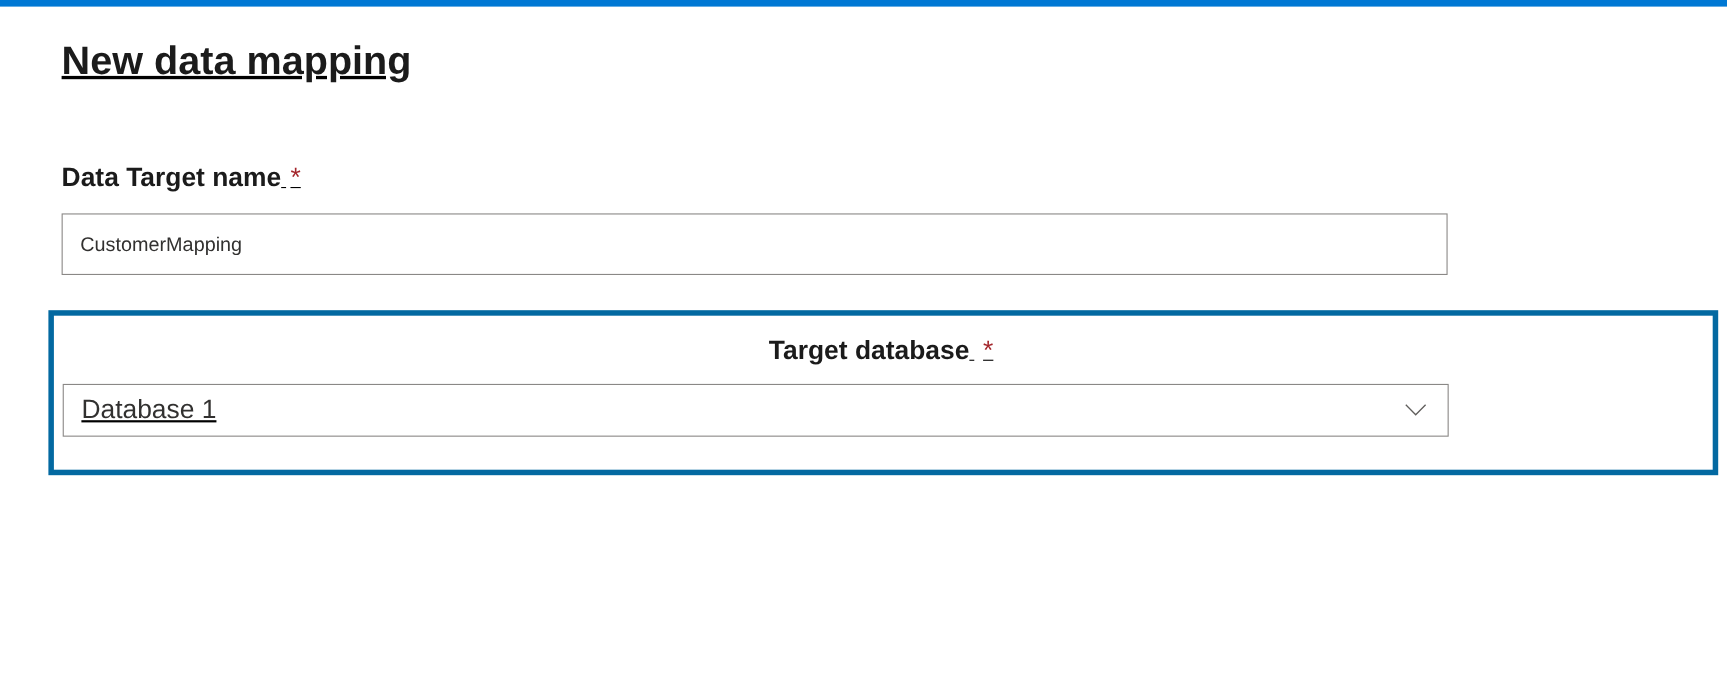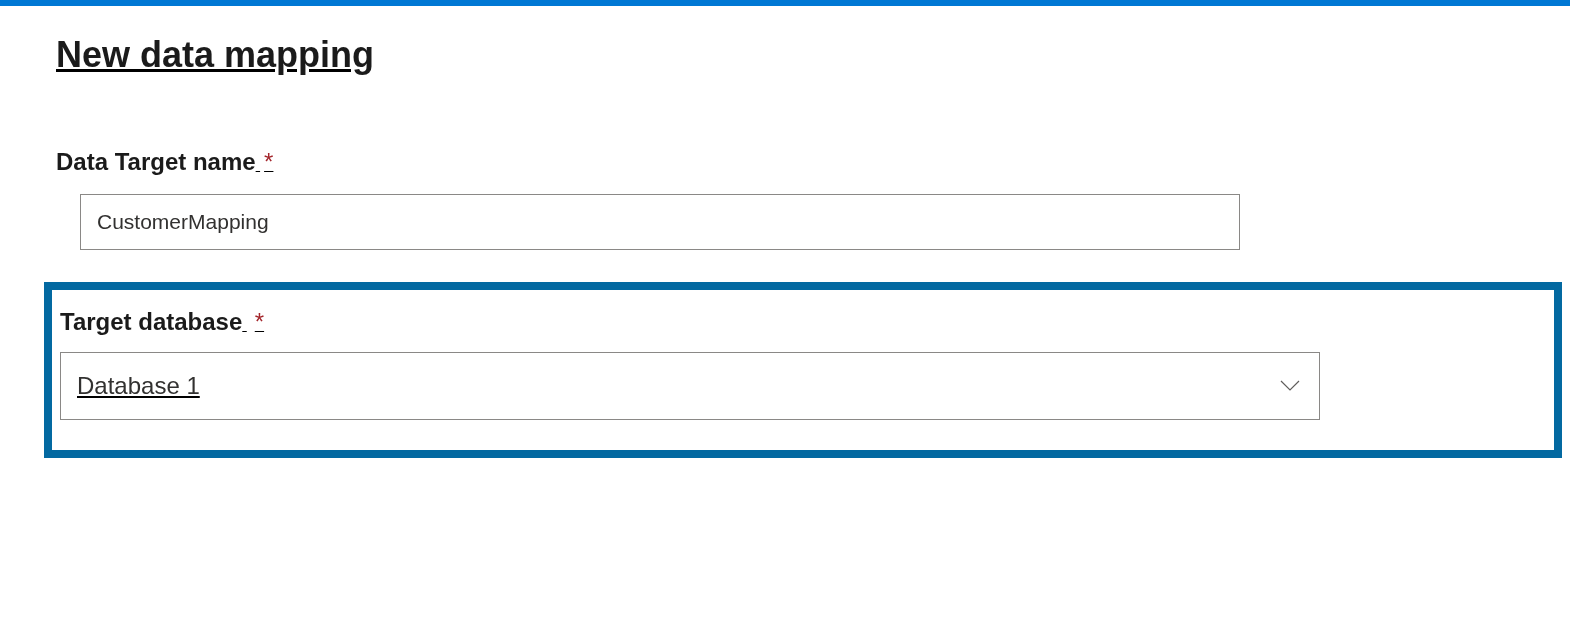--- a/index.html
+++ b/index.html
@@ -38,54 +38,54 @@
       color: #1b1b1b;
       margin-bottom: 18px;
       display: inline-block;
     }
     .required-asterisk {
       color: #a4262c;
       font-size: 24px;
       margin-left: 4px;
     }
     .text-input {
-      width: 1160px;
+      width: 1260px;
       height: 56px;
       border: 1px solid #8a8886;
       background: #ffffff;
-      font-size: 21px;
+      font-size: 18px;
       color: #323130;
       padding: 0 16px;
       outline: none;
       font-family: inherit;
-      margin-left: 24px;
     }
     .highlight-box {
-      border: 8px solid #0369a1;
+      border: 5px solid #0369a1;
       padding: 18px 12px 30px 0;
       margin-left: -12px;
       margin-top: -8px;
       width: 1518px;
       position: relative;
+      text-align: center;
     }
     .highlight-box .field-label,
     .highlight-box .required-asterisk {
       margin-left: 8px;
     }
     .highlight-box .field-label {
       margin-bottom: 16px;
     }
     .select-wrapper {
       position: relative;
       width: 1260px;
       margin-left: 8px;
     }
     .select-input {
       width: 100%;
-      height: 68px;
+      height: 48px;
       border: 1px solid #8a8886;
       background: #ffffff;
       font-size: 24px;
       color: #323130;
       padding: 0 48px 0 16px;
       outline: none;
       display: flex;
       align-items: center;
       cursor: pointer;
       user-select: none;

